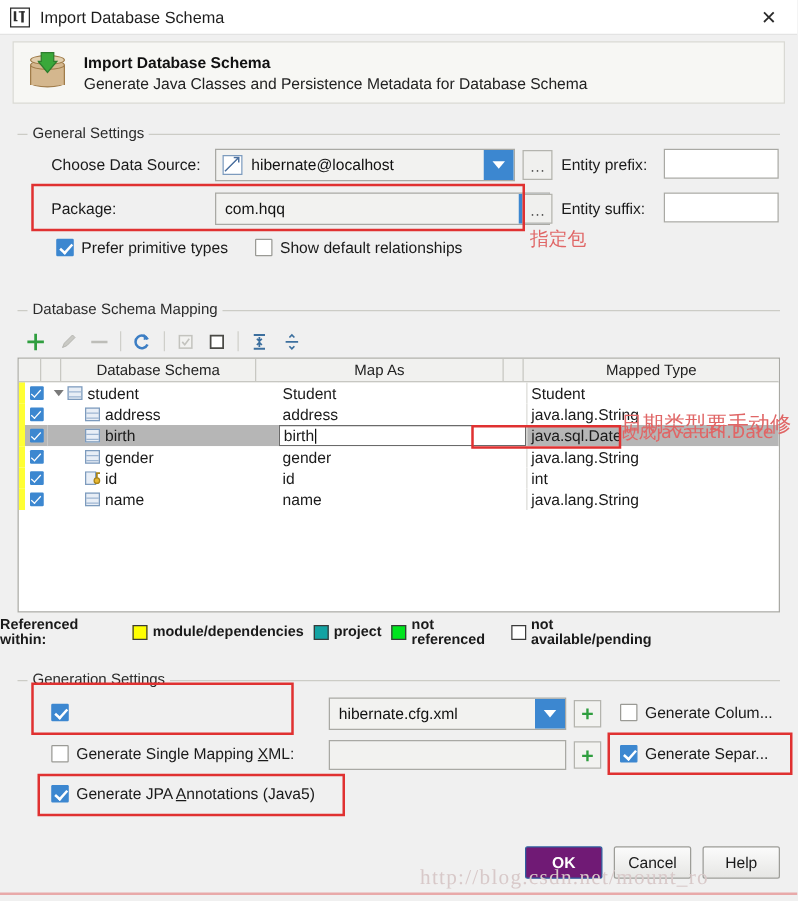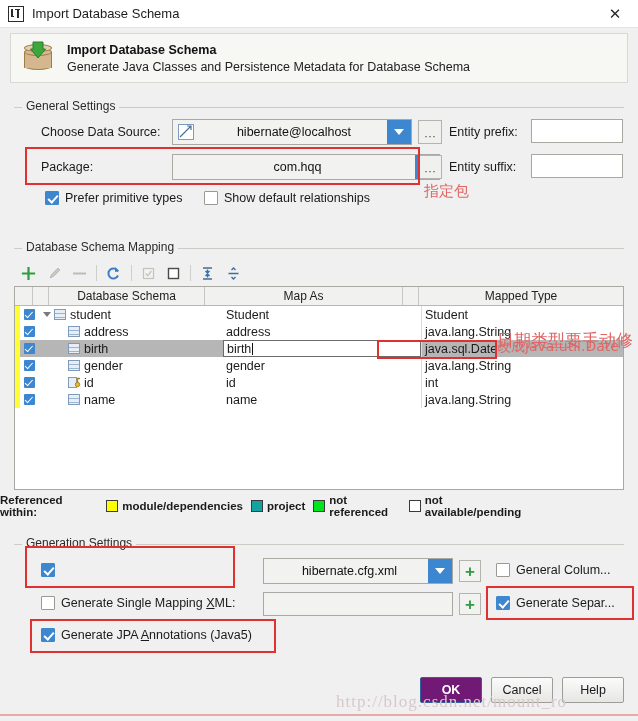--- a/index.html
+++ b/index.html
@@ -70,21 +70,21 @@
   
   .lbl { position: absolute; font-size: 12.5px; color: #1a1a1a; white-space: nowrap; }
 
   .textfield {
     position: absolute; background: #ffffff; border: 1px solid #a9a9a4;
     height: 24px; font-size: 12.5px; color: #111;
     display: flex; align-items: center; padding: 0 5px; overflow: hidden;
   }
   .combo {
     position: absolute; background: #f2f2f0; border: 1px solid #a9a9a4;
-    height: 26px; display: flex; align-items: center; overflow: hidden; text-align: center;
+    height: 26px; display: flex; align-items: center; overflow: hidden;
   }
   .combo .ctext { flex: 1; padding-left: 7px; font-size: 12.5px; color: #111; white-space: nowrap; }
   .combo .arrow {
     width: 24px; height: 100%; background: #3c87d0; display: flex;
     align-items: center; justify-content: center; flex: 0 0 auto;
   }
   .combo .arrow::after {
     content: ""; width: 0; height: 0;
     border-left: 5px solid transparent; border-right: 5px solid transparent;
     border-top: 6px solid #ffffff;
@@ -502,21 +502,21 @@
   <div class="textfield" style="left:263px; top:592px; width:190px; background:#f2f2f0;"></div>
   <div class="plus-btn" style="left:459px; top:593px;">+</div>
 
   <div class="cb-wrap" style="left:41px; top:628px;">
     <span class="cb checked"></span>
     <span class="cbl">Generate JPA <u>A</u>nnotations (Java5)</span>
   </div>
 
   <div class="cb-wrap" style="left:496px; top:563px;">
     <span class="cb"></span>
-    <span class="cbl">General Colum...</span>
+    <span class="cbl">Generate Colum...</span>
   </div>
   <div class="cb-wrap" style="left:496px; top:596px;">
     <span class="cb checked"></span>
     <span class="cbl">Generate Separ...</span>
   </div>
 
   <div class="redbox" style="left:25px; top:546px; width:210px; height:42px;"></div>
   <div class="redbox" style="left:486px; top:586px; width:148px; height:34px;"></div>
   <div class="redbox" style="left:30px; top:619px; width:246px; height:34px;"></div>
 

